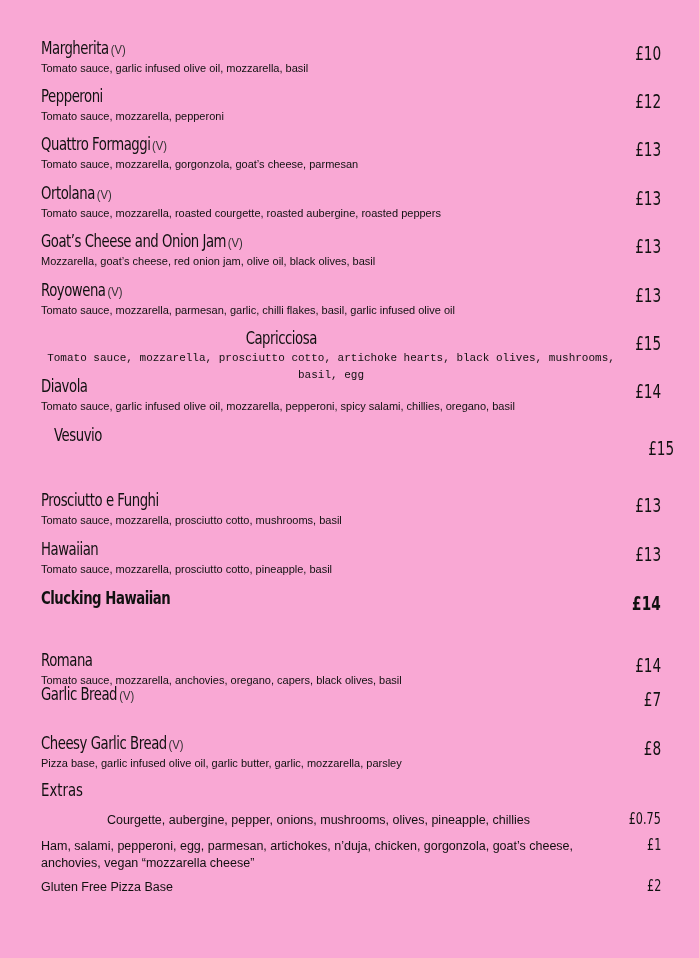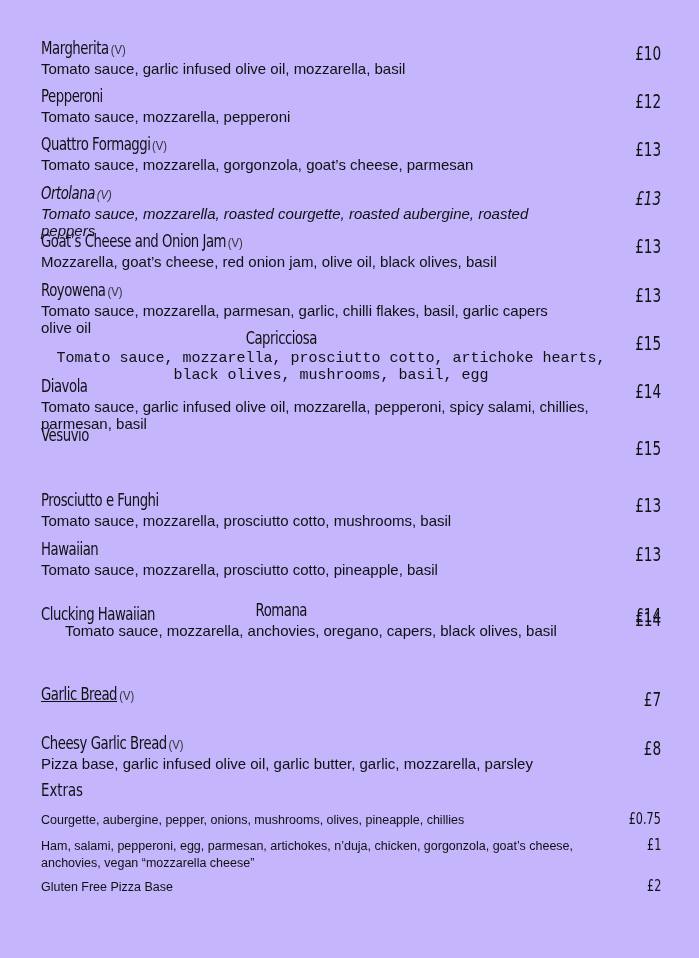--- a/index.html
+++ b/index.html
@@ -1,34 +1,34 @@
 <!DOCTYPE html>
 <html><head>
   <meta charset="utf-8">
   <style>
     html, body { margin: 0; padding: 0; background: #ffffff; }
     body { width: 699px; height: 958px; position: relative; overflow: hidden; color: #111111; }
-    .page { position: absolute; left: 0; top: 0; width: 699px; height: 958px; background: #c4b5fd; }
+    .page { position: absolute; left: 0; top: 0; width: 699px; height: 958px; background: #f9a8d4; }
     .item { position: absolute; left: 41px; width: 620px; }
     .name {
       font-family: "DejaVu Sans", sans-serif;
       font-size: 17px;
       line-height: 20px;
       letter-spacing: -0.6px;
       transform: scaleX(0.78);
       transform-origin: left top;
       white-space: nowrap;
       color: #111;
       display: block;
       height: 22px;
     }
     .veg { font-family: "Liberation Sans", sans-serif; font-size: 12px; letter-spacing: 0; color: #333; transform: scaleX(1.2); display: inline-block; margin-left: 4px; }
     .desc {
       font-family: "Liberation Sans", sans-serif;
-      font-size: 15px;
+      font-size: 11px;
       line-height: 17px;
       color: #111;
       width: 540px;
     }
     .price {
       position: absolute;
       right: 0;
       font-family: "DejaVu Sans", sans-serif;
       font-size: 19px;
       transform: scaleX(0.72);
@@ -60,92 +60,92 @@
     <div class="desc">Tomato sauce, mozzarella, pepperoni</div>
     <span class="price" style="top:4px;">£12</span>
   </div>
 
   <div class="item" style="top:134px;">
     <span class="name"><span>Quattro Formaggi</span><span class="veg">(V)</span></span>
     <div class="desc">Tomato sauce, mozzarella, gorgonzola,  goat’s cheese, parmesan</div>
     <span class="price" style="top:4px;">£13</span>
   </div>
 
-  <div class="item" style="top:183px;font-style:italic;">
+  <div class="item" style="top:183px;">
     <span class="name"><span>Ortolana</span><span class="veg">(V)</span></span>
     <div class="desc">Tomato sauce, mozzarella, roasted courgette, roasted aubergine, roasted peppers</div>
     <span class="price" style="top:4px;">£13</span>
   </div>
 
   <div class="item" style="top:231px;">
     <span class="name"><span>Goat’s Cheese and Onion Jam</span><span class="veg">(V)</span></span>
     <div class="desc">Mozzarella, goat’s cheese, red onion jam, olive oil, black olives, basil</div>
     <span class="price" style="top:4px;">£13</span>
   </div>
 
   <div class="item" style="top:280px;">
     <span class="name"><span>Royowena</span><span class="veg">(V)</span></span>
-    <div class="desc">Tomato sauce, mozzarella, parmesan, garlic, chilli flakes, basil, garlic capers olive oil</div>
+    <div class="desc">Tomato sauce, mozzarella, parmesan, garlic, chilli flakes, basil, garlic infused olive oil</div>
     <span class="price" style="top:4px;">£13</span>
   </div>
 
   <div class="item" style="top:328px;text-align:center;">
     <span class="name"><span>Capricciosa</span><span class="veg"></span></span>
     <div class="desc" style="width:580px;font-family:Liberation Mono, monospace;">Tomato sauce, mozzarella, prosciutto cotto, artichoke hearts, black olives, mushrooms, basil, egg</div>
     <span class="price" style="top:4px;">£15</span>
   </div>
 
   <div class="item" style="top:376px;">
     <span class="name"><span>Diavola</span><span class="veg"></span></span>
-    <div class="desc" style="width:580px;">Tomato sauce, garlic infused olive oil, mozzarella, pepperoni, spicy salami, chillies, parmesan, basil</div>
+    <div class="desc" style="width:580px;">Tomato sauce, garlic infused olive oil, mozzarella, pepperoni, spicy salami, chillies, oregano, basil</div>
     <span class="price" style="top:4px;">£14</span>
   </div>
 
-  <div class="item" style="top:425px;">
+  <div class="item" style="top:425px;margin-left:13px;">
     <span class="name"><span>Vesuvio</span><span class="veg"></span></span>
     <span class="price" style="top:12px;">£15</span>
   </div>
 
   <div class="item" style="top:490px;">
     <span class="name"><span>Prosciutto e Funghi</span><span class="veg"></span></span>
     <div class="desc">Tomato sauce, mozzarella, prosciutto cotto, mushrooms,  basil</div>
     <span class="price" style="top:4px;">£13</span>
   </div>
 
   <div class="item" style="top:539px;">
     <span class="name"><span>Hawaiian</span><span class="veg"></span></span>
     <div class="desc">Tomato sauce, mozzarella, prosciutto cotto, pineapple,  basil</div>
     <span class="price" style="top:4px;">£13</span>
   </div>
 
-  <div class="item" style="top:604px;">
+  <div class="item" style="top:588px;font-weight:bold;">
     <span class="name"><span>Clucking Hawaiian</span><span class="veg"></span></span>
     <span class="price" style="top:4px;">£14</span>
   </div>
 
-  <div class="item" style="top:600px;text-align:center;">
+  <div class="item" style="top:650px;">
     <span class="name"><span>Romana</span><span class="veg"></span></span>
     <div class="desc">Tomato sauce, mozzarella, anchovies, oregano, capers, black olives, basil</div>
     <span class="price" style="top:4px;">£14</span>
   </div>
 
-  <div class="item" style="top:684px;text-decoration:underline;">
+  <div class="item" style="top:684px;">
     <span class="name"><span>Garlic Bread</span><span class="veg">(V)</span></span>
     <span class="price" style="top:4px;">£7</span>
   </div>
 
   <div class="item" style="top:733px;">
     <span class="name"><span>Cheesy Garlic Bread</span><span class="veg">(V)</span></span>
     <div class="desc">Pizza base, garlic infused olive oil, garlic butter, garlic, mozzarella, parsley</div>
     <span class="price" style="top:4px;">£8</span>
   </div>
 
   <div class="extras-title">Extras</div>
 
-  <div class="extra" style="top:812px;">
+  <div class="extra" style="top:812px;text-align:center;">
     <div class="etext">Courgette, aubergine, pepper, onions, mushrooms, olives, pineapple, chillies</div>
     <span class="eprice">£0.75</span>
   </div>
 
   <div class="extra" style="top:838px;">
     <div class="etext">Ham, salami, pepperoni, egg, parmesan, artichokes, n’duja, chicken, gorgonzola, goat’s cheese, anchovies, vegan “mozzarella cheese”</div>
     <span class="eprice">£1</span>
   </div>
 
   <div class="extra" style="top:879px;">

